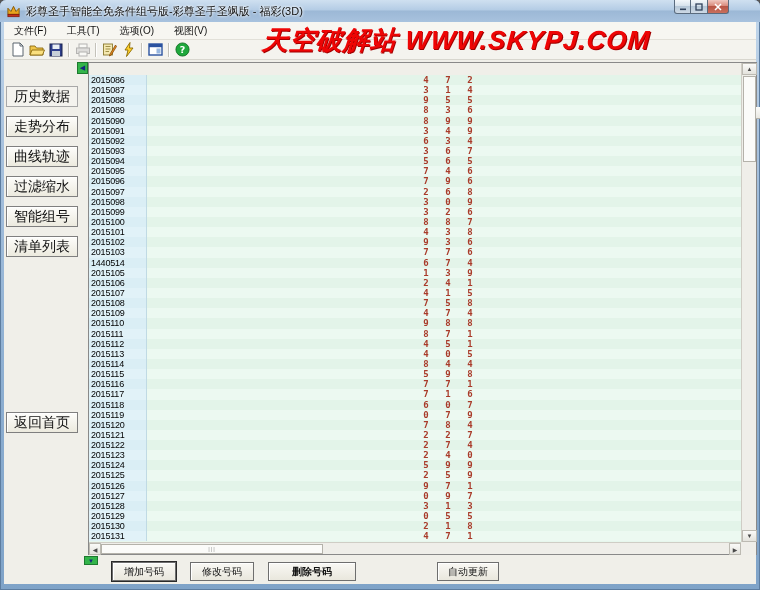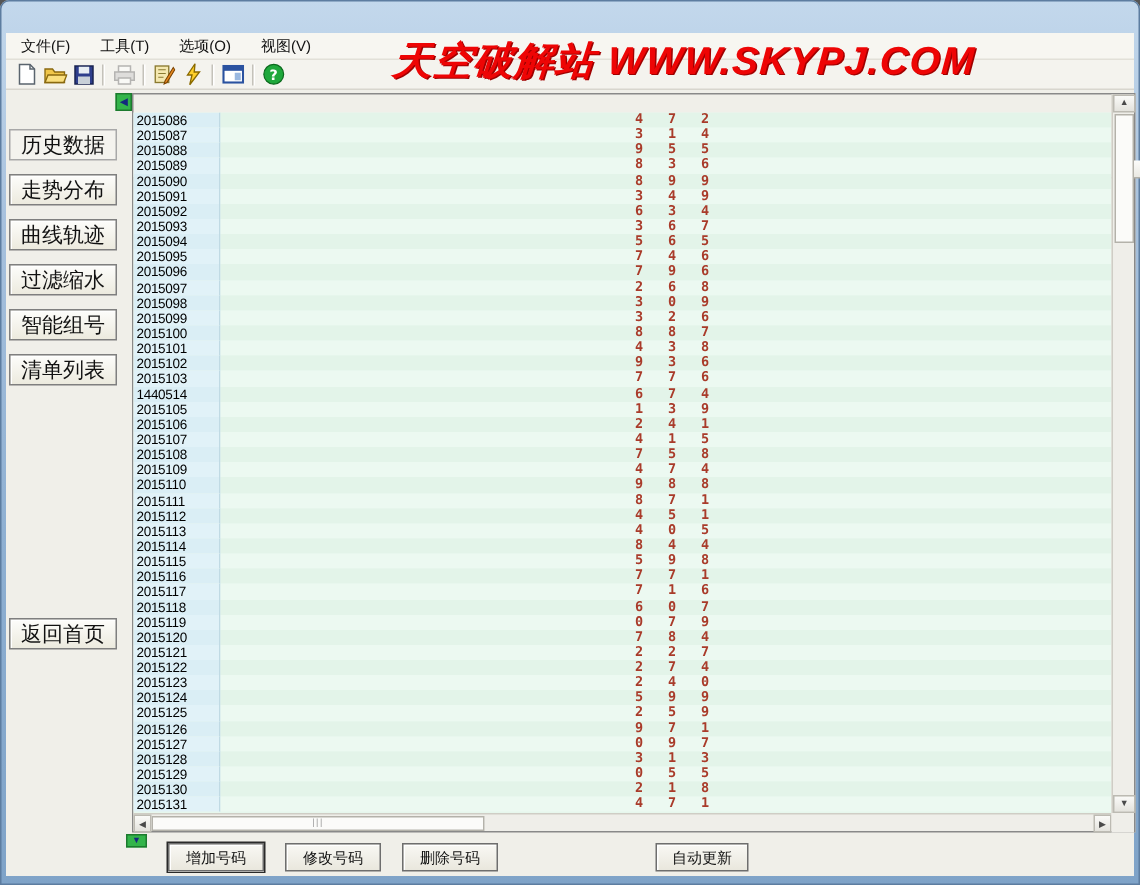--- a/index.html
+++ b/index.html
@@ -87,27 +87,53 @@
   .gbtn-left { left:73px; top:2px; width:11px; height:12px; font-size:7px; }
   .gbtn-down { left:80px; top:496px; width:14px; height:9px; font-size:6px; }
 
   
   .fbtn { position:absolute; top:502px; height:19px; font-size:10px; color:#111;
     display:flex; align-items:center; justify-content:center;
     background:linear-gradient(180deg,#f9f8f4,#e9e7dd); border:1px solid #6e6e6e;
     box-shadow: inset 1px 1px 0 #ffffff; cursor:pointer; }
   .fbtn.default { box-shadow: inset 1px 1px 0 #ffffff, 0 0 0 1px #2a2a2a; }
   .fbtn1 { left:108px; width:64px; } .fbtn2 { left:186px; width:64px; }
-  .fbtn3 { left:264px; width:64px; } .fbtn4 { left:433px; width:62px; }
+  .fbtn3 { left:264px; width:88px;font-weight:bold; } .fbtn4 { left:433px; width:62px; }
 </style>
 </head>
 <body>
 
 <div class="window">
 
+  <div class="titlebar">
+    <span class="app-icon">
+      <svg viewBox="0 0 16 16" width="15" height="15">
+        <path d="M2 11 L2 4.5 L5.3 8 L8 2.5 L10.7 8 L14 4.5 L14 11 Z" fill="#e8a31e" stroke="#7c5200" stroke-width="0.9"></path>
+        <rect x="2" y="11" width="12" height="2.6" fill="#c2311f" stroke="#7c1200" stroke-width="0.7"></rect>
+      </svg>
+    </span>
+    <span class="title-text">彩尊圣手智能全免条件组号版-彩尊圣手圣飒版 -  福彩(3D)</span>
+    <div class="win-controls">
+      <div class="wc min">
+        <svg width="8" height="8" viewBox="0 0 8 8">
+            <rect x="1" y="5.5" width="6" height="1.6" fill="#30415a"></rect>
+          </svg>
+      </div>
+      <div class="wc max">
+        <svg width="8" height="8" viewBox="0 0 8 8">
+            <rect x="1" y="1" width="6" height="6" fill="none" stroke="#30415a" stroke-width="1.3"></rect>
+          </svg>
+      </div>
+      <div class="wc close">
+        <svg width="8" height="8" viewBox="0 0 8 8">
+            <path d="M1 1 L7 7 M7 1 L1 7" stroke="#fff" stroke-width="1.5"></path>
+          </svg>
+      </div>
+    </div>
+  </div>
 
   <div class="client">
 
     <div class="menubar">
       <span class="menu-item">文件(F)</span>
       <span class="menu-item">工具(T)</span>
       <span class="menu-item">选项(O)</span>
       <span class="menu-item">视图(V)</span>
     </div>
 

